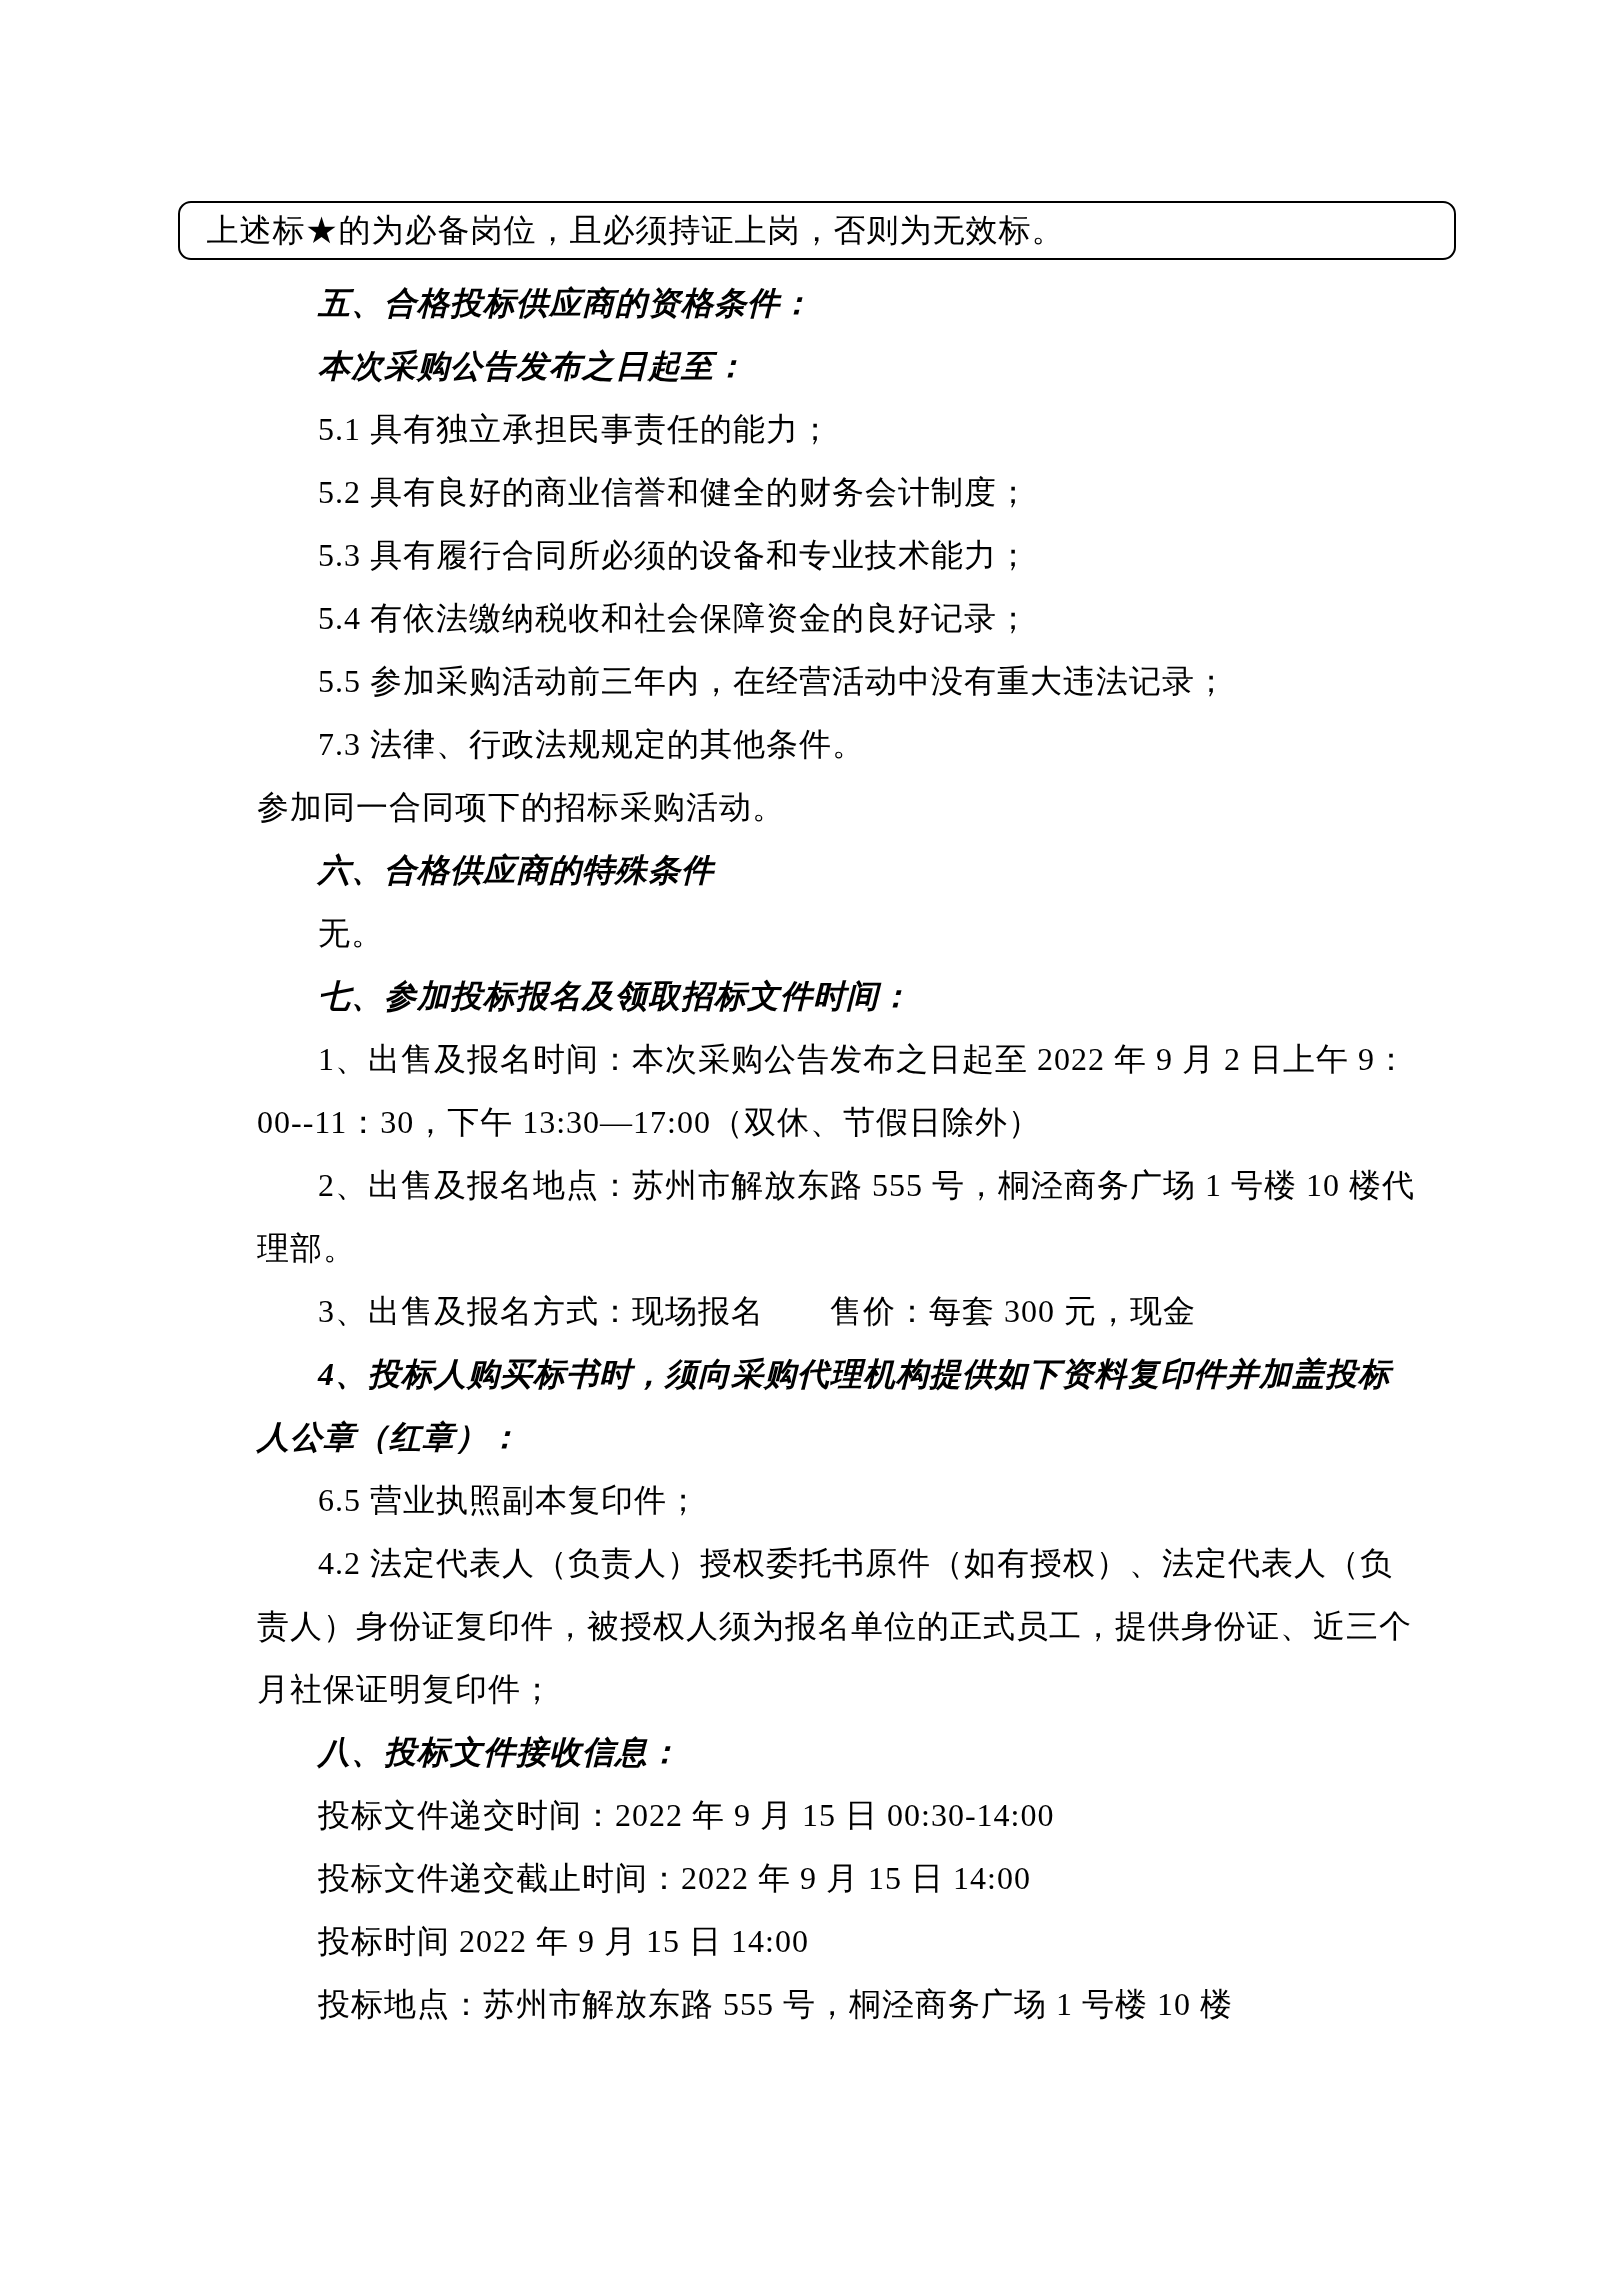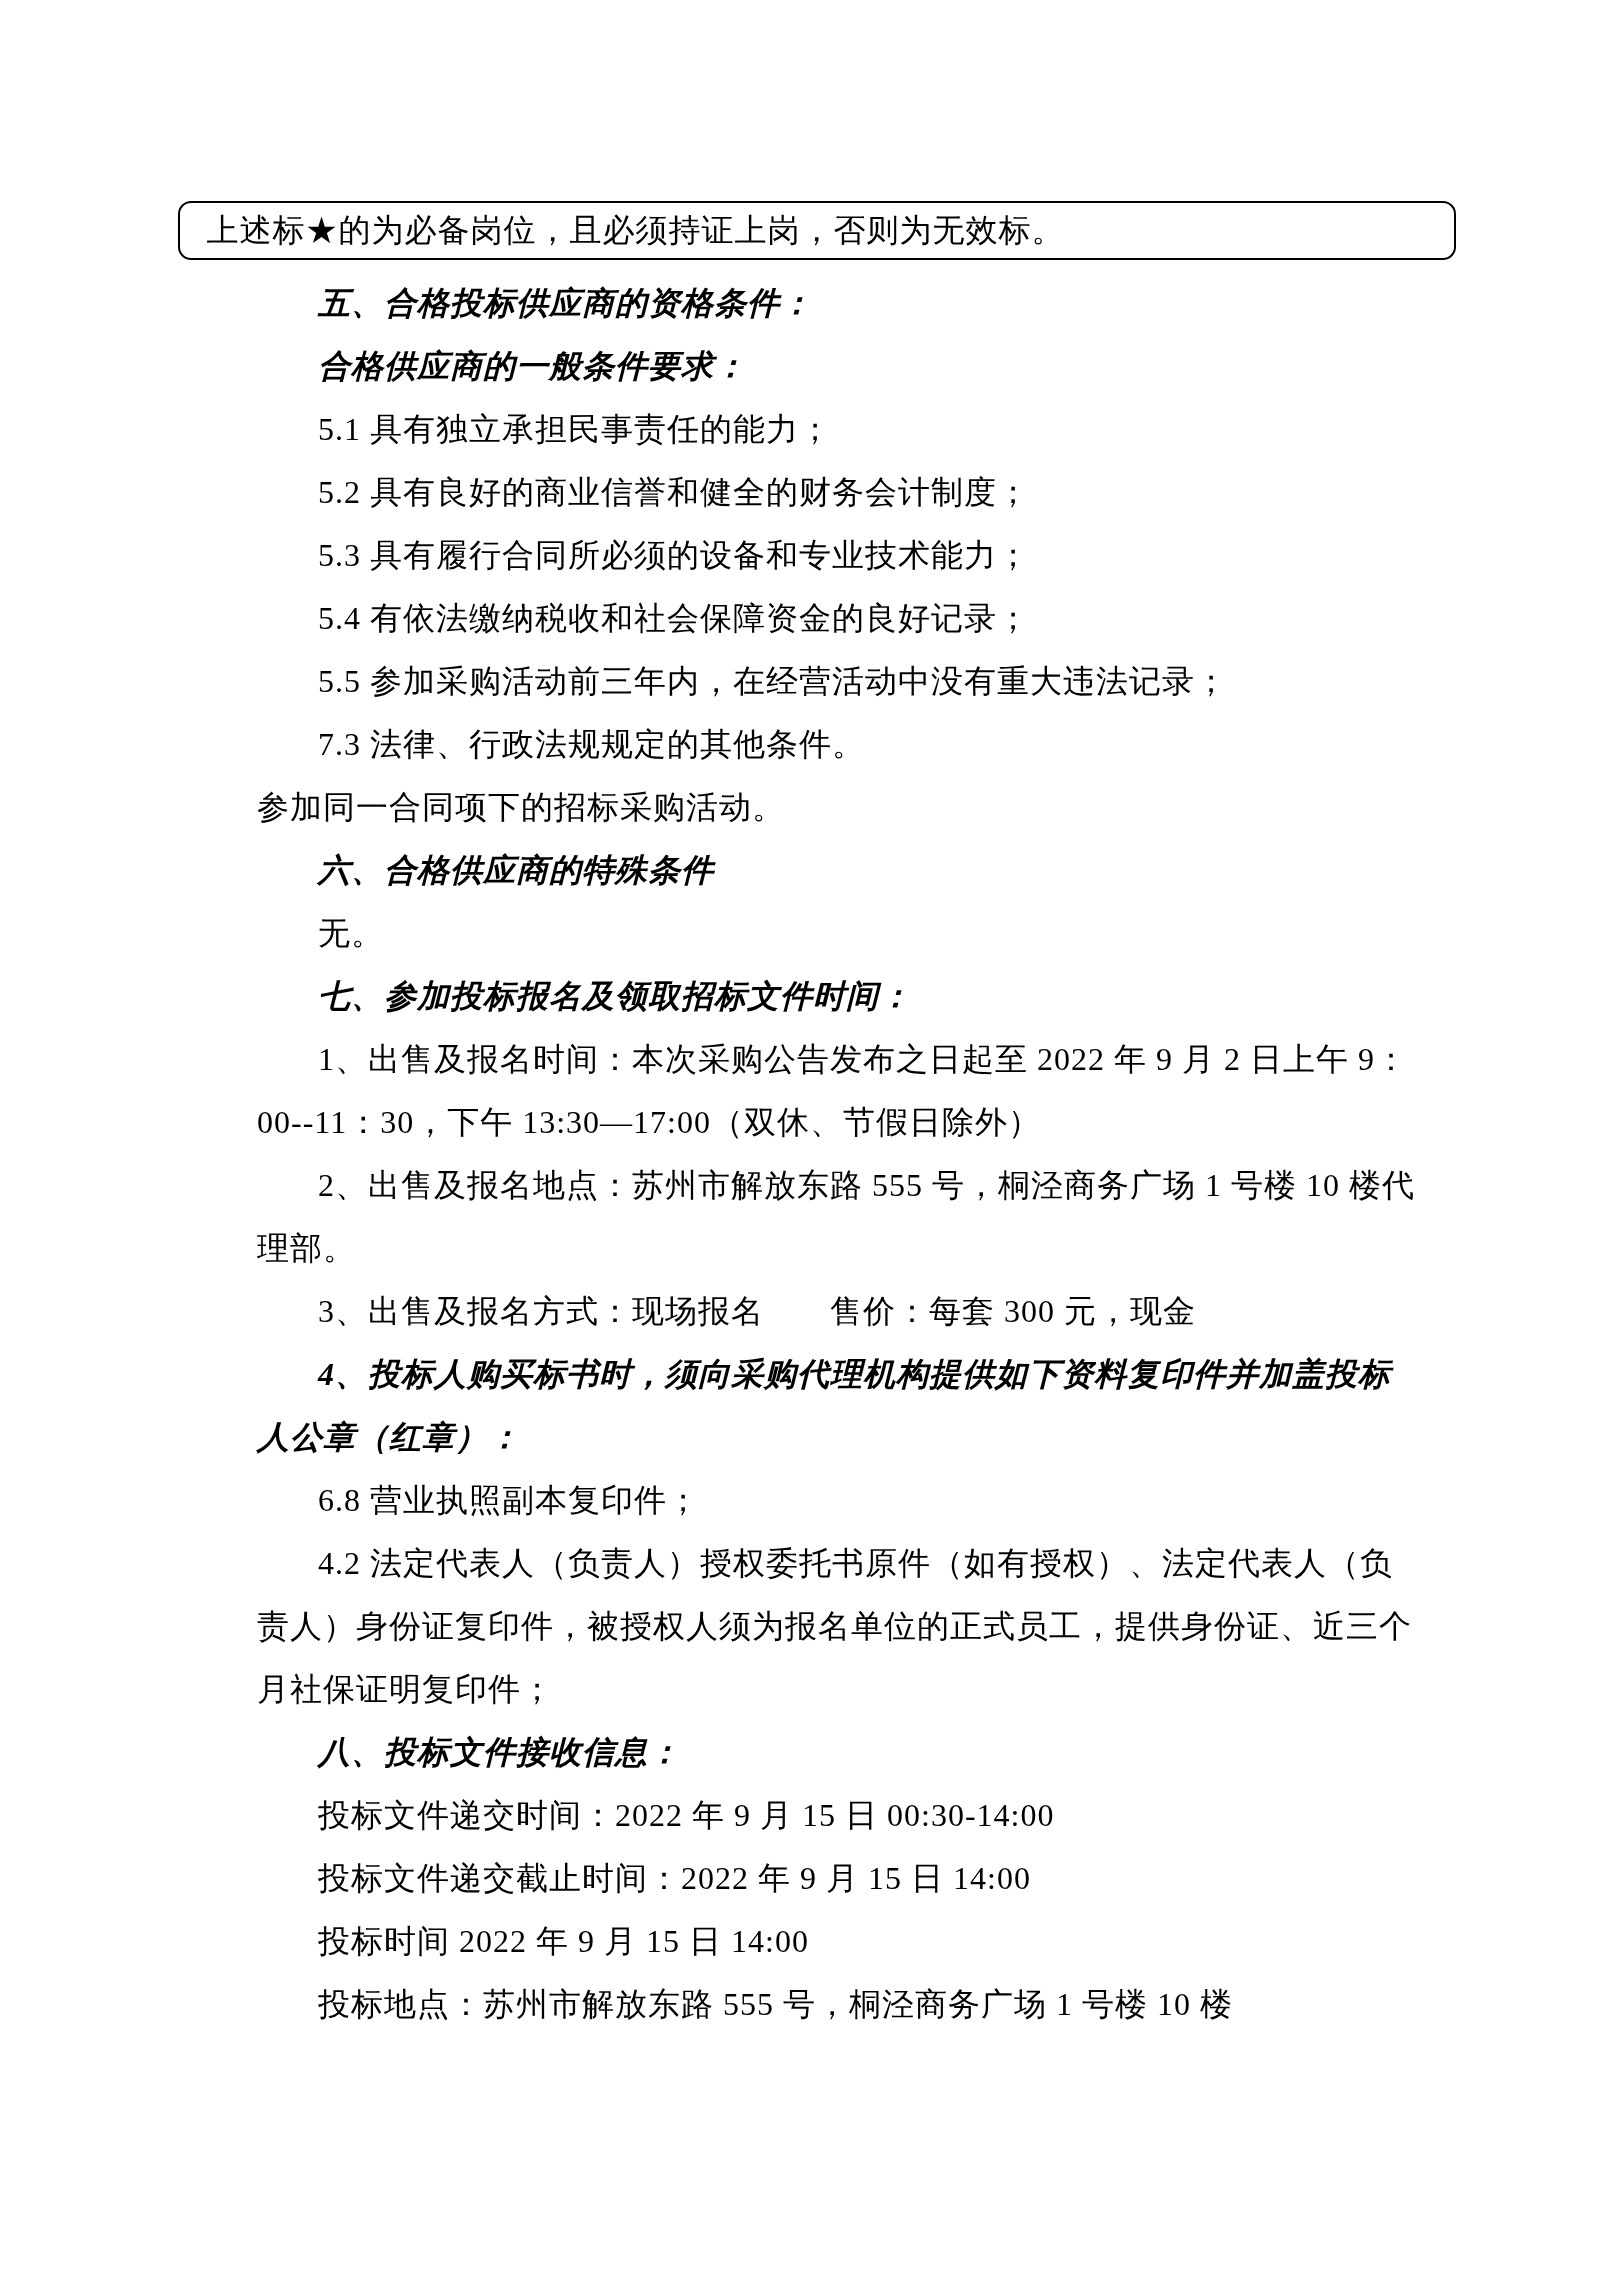--- a/index.html
+++ b/index.html
@@ -52,39 +52,39 @@
 </style>
 </head>
 <body>
 
 <div class="page">
   <div class="notice-box">
     <span>上述标★的为必备岗位，且必须持证上岗，否则为无效标。</span>
   </div>
   <div class="doc-body" id="doc-body">
       <div class="line bold indent">五、合格投标供应商的资格条件：</div>
-      <div class="line bold indent">合格供应商的一般条件要求：</div>
+      <div class="line bold indent">本次采购公告发布之日起至：</div>
       <div class="line indent">5.1 具有独立承担民事责任的能力；</div>
       <div class="line indent">5.2 具有良好的商业信誉和健全的财务会计制度；</div>
       <div class="line indent">5.3 具有履行合同所必须的设备和专业技术能力；</div>
       <div class="line indent">5.4 有依法缴纳税收和社会保障资金的良好记录；</div>
       <div class="line indent">5.5 参加采购活动前三年内，在经营活动中没有重大违法记录；</div>
       <div class="line indent">7.3 法律、行政法规规定的其他条件。</div>
       <div class="line">参加同一合同项下的招标采购活动。</div>
       <div class="line bold indent">六、合格供应商的特殊条件</div>
       <div class="line indent">无。</div>
       <div class="line bold indent">七、参加投标报名及领取招标文件时间：</div>
       <div class="line indent">1、出售及报名时间：本次采购公告发布之日起至 2022 年 9 月 2 日上午 9：</div>
       <div class="line">00--11：30，下午 13:30—17:00（双休、节假日除外）</div>
       <div class="line indent">2、出售及报名地点：苏州市解放东路 555 号，桐泾商务广场 1 号楼 10 楼代</div>
       <div class="line">理部。</div>
       <div class="line indent">3、出售及报名方式：现场报名　　售价：每套 300 元，现金</div>
       <div class="line bold indent">4、投标人购买标书时，须向采购代理机构提供如下资料复印件并加盖投标</div>
       <div class="line bold">人公章（红章）：</div>
-      <div class="line indent">6.8 营业执照副本复印件；</div>
+      <div class="line indent">6.5 营业执照副本复印件；</div>
       <div class="line indent">4.2 法定代表人（负责人）授权委托书原件（如有授权）、法定代表人（负</div>
       <div class="line">责人）身份证复印件，被授权人须为报名单位的正式员工，提供身份证、近三个</div>
       <div class="line">月社保证明复印件；</div>
       <div class="line bold indent">八、投标文件接收信息：</div>
       <div class="line indent">投标文件递交时间：2022 年 9 月 15 日 00:30-14:00</div>
       <div class="line indent">投标文件递交截止时间：2022 年 9 月 15 日 14:00</div>
       <div class="line indent">投标时间 2022 年 9 月 15 日 14:00</div>
       <div class="line indent">投标地点：苏州市解放东路 555 号，桐泾商务广场 1 号楼 10 楼</div>
     </div>
 </div>

